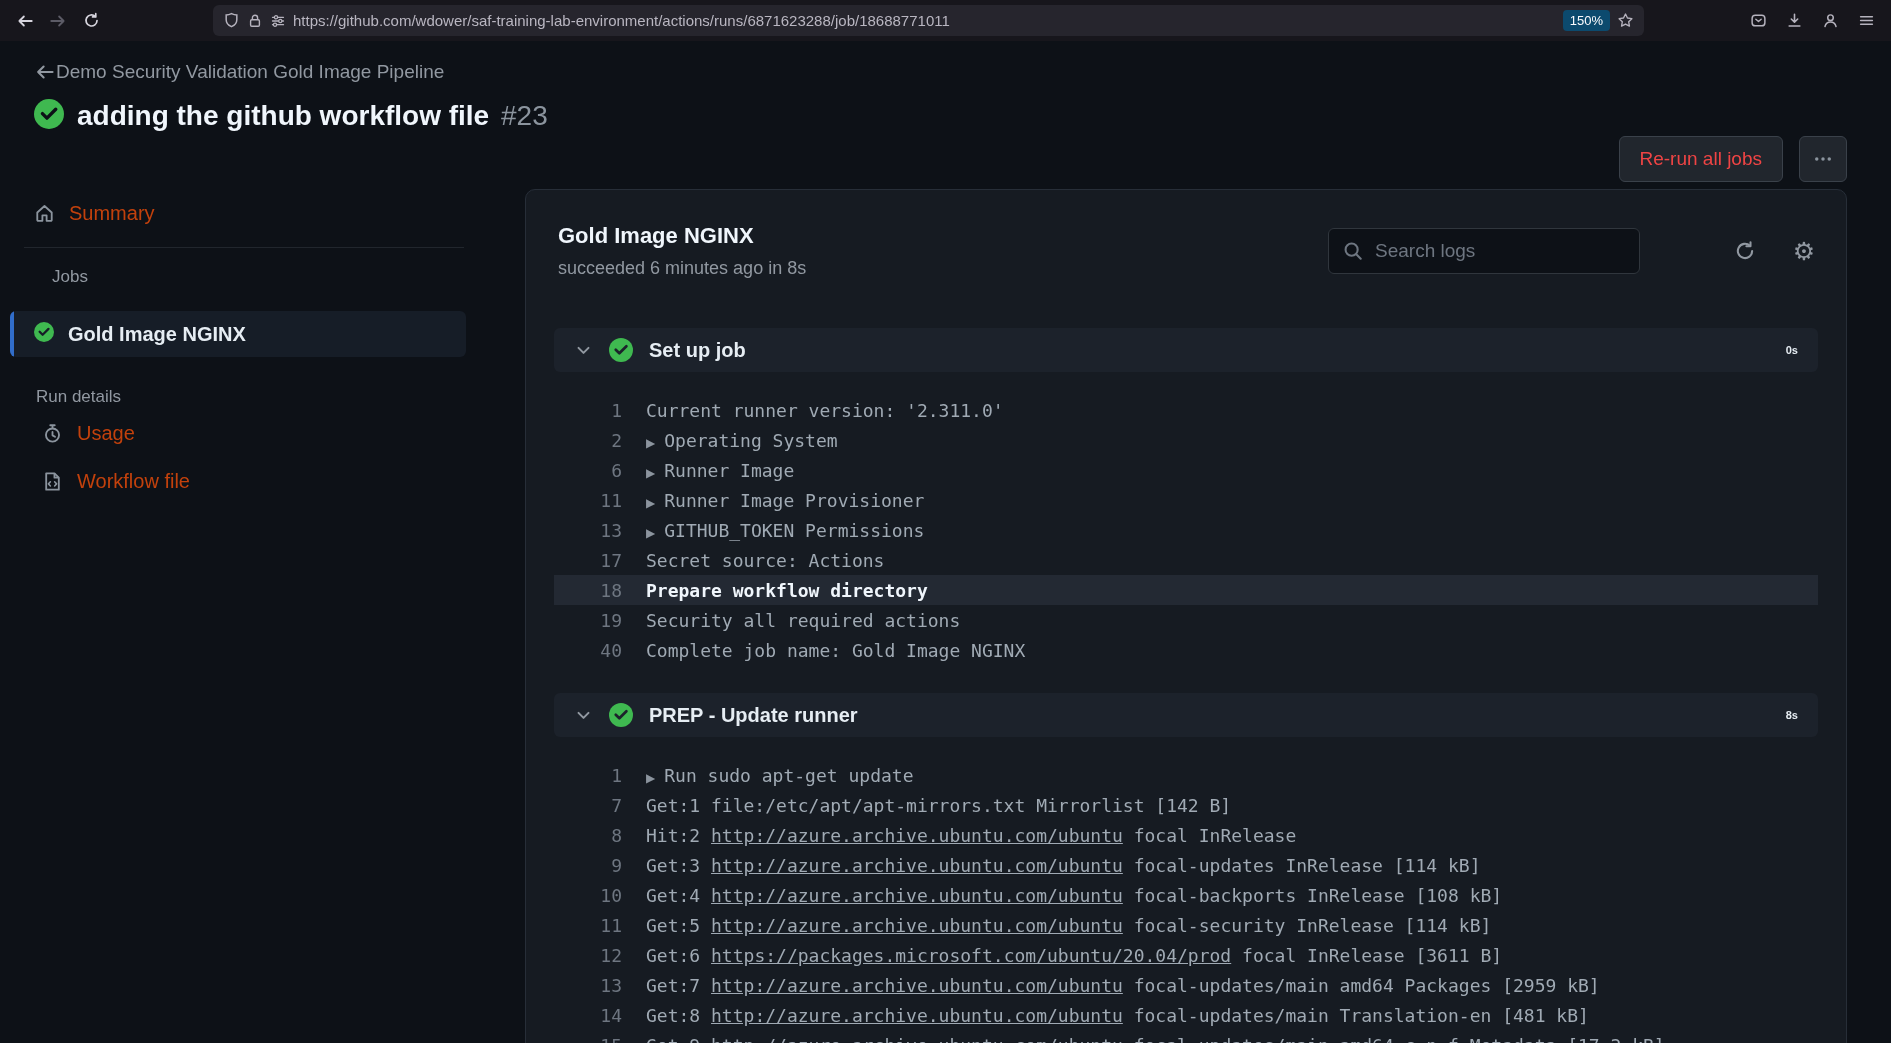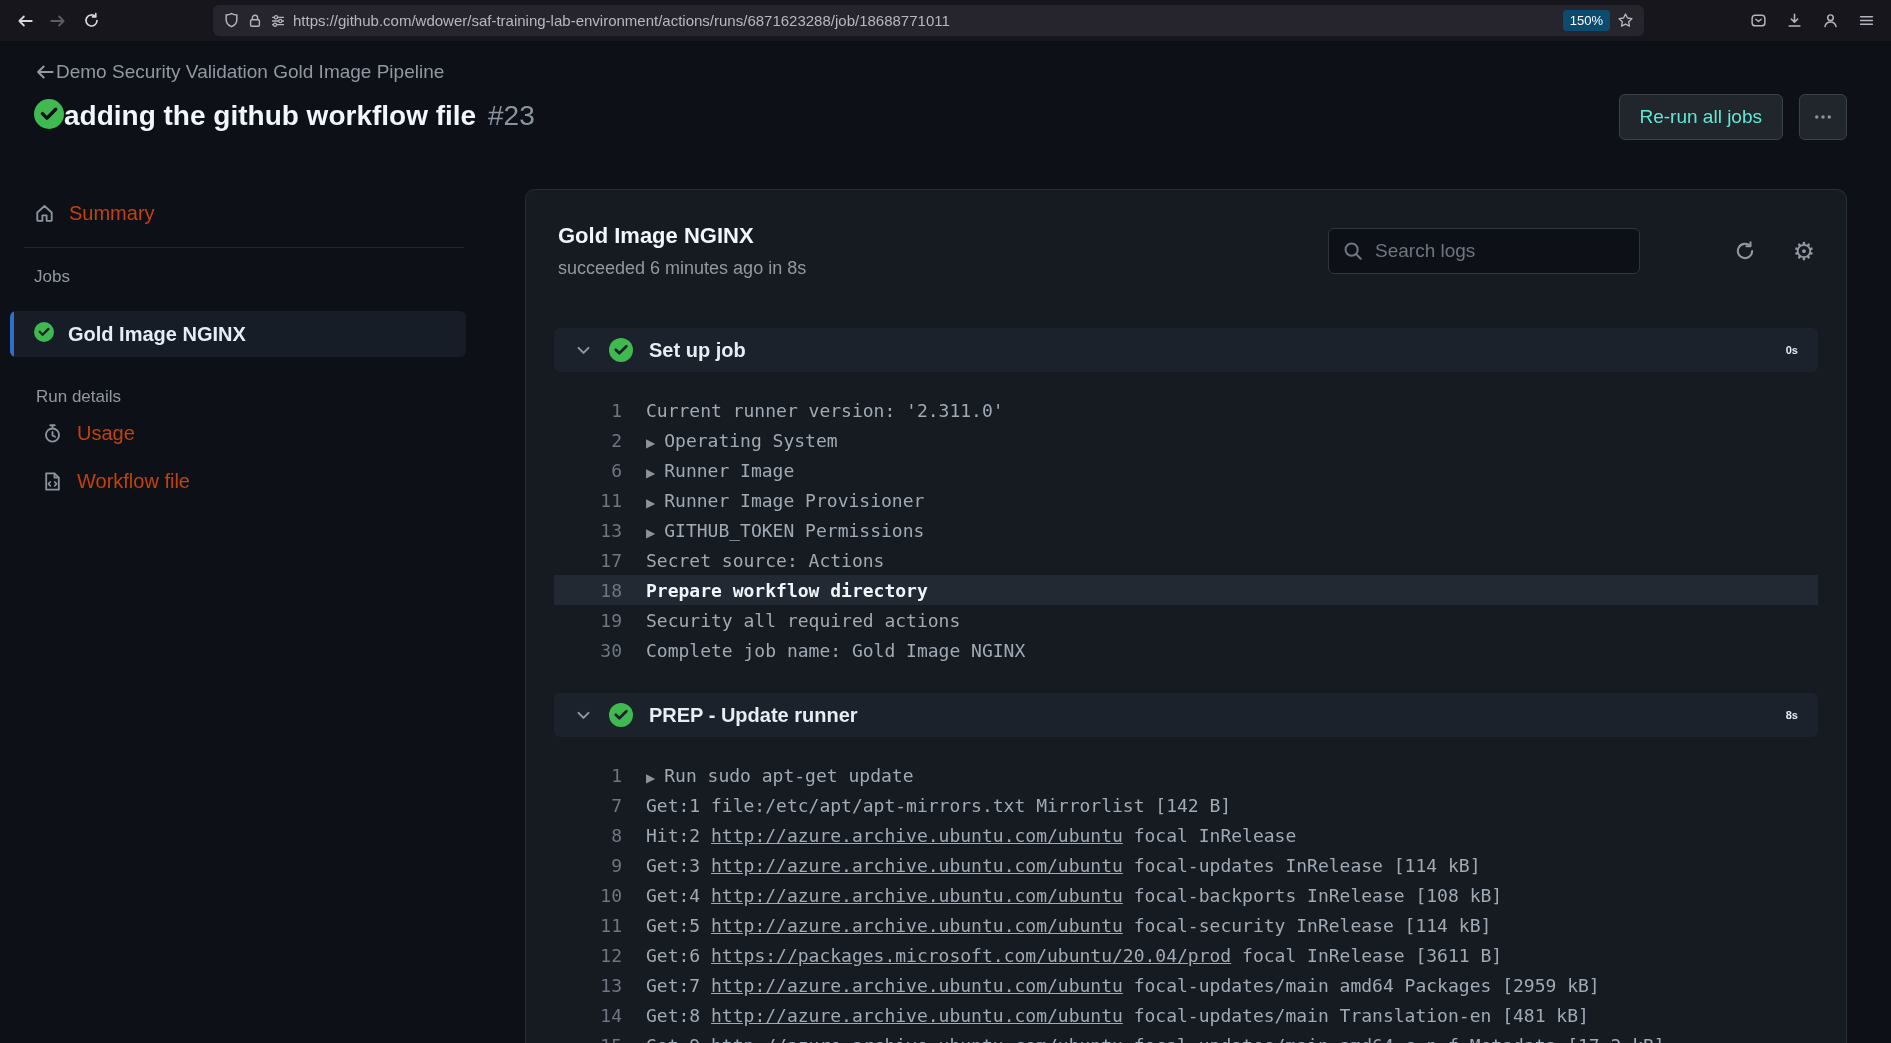--- a/index.html
+++ b/index.html
@@ -15,26 +15,26 @@
   .url-text { flex:1; color:#b9b6c1; font-size:15px; white-space:nowrap; overflow:hidden; text-overflow:ellipsis; }
   .zoom-pill { background:#0c4a6e; color:#fbfbfe; font-size:13px; border-radius:4px; padding:3px 7px; flex:none; }
   .ubicon { display:flex; align-items:center; justify-content:center; flex:none; }
   .chrome-right { display:flex; gap:6px; margin-left:auto; flex:none; }
 
   
   .gh { position:absolute; top:41px; left:0; right:0; bottom:0; background:#0d1117; }
 
   .breadcrumb { position:absolute; left:34px; top:20px; display:flex; align-items:center; 
                 color:#9198a1; font-size:19px; }
-  .title-row { position:absolute; left:34px; top:58px; display:flex; align-items:center; gap:0; }
+  .title-row { position:absolute; left:34px; top:58px; display:flex; align-items:center; gap:13px; }
   .title-row h1 { font-size:28px; font-weight:600; color:#f0f6fc; }
   .run-number { color:#8b949e; font-weight:400; font-size:28px; margin-left:4px; }
   .header-actions { position:absolute; right:44px; top:53px; display:flex; gap:16px; }
-  .btn { height:46px; background:#21262d; border:1px solid #3a414a; border-radius:6px; color:#5eead4;
-         font-size:19px; font-weight:500; display:flex; align-items:center; justify-content:center; padding:0 20px; }
+  .btn { height:46px; background:#21262d; border:1px solid #3a414a; border-radius:6px; color:#ef4444;
+         font-size:19px; font-weight:500; display:flex; align-items:center; justify-content:center; padding:0 20px;margin-top:42px; }
   .btn.kebab { width:48px; padding:0; }
 
   
   .side-row { position:absolute; display:flex; align-items:center; gap:14px; color:#c2410c; font-size:20px; }
   .side-head { position:absolute; color:#9198a1; font-size:17px; font-weight:500; }
   .divider { position:absolute; left:24px; top:206px; width:440px; height:1px; background:#21262d; }
   .job-item { position:absolute; left:10px; top:270px; width:456px; height:46px; background:#161d27;
               border-radius:6px; display:flex; align-items:center; gap:14px; padding-left:24px; overflow:hidden; }
   .job-item::before { content:""; position:absolute; left:0; top:0; bottom:0; width:4px; background:#316dca; }
   .job-item .lbl { font-weight:600; color:#e6edf3; font-size:20px; }
@@ -179,21 +179,21 @@
 
   <div class="side-row" style="left:34px; top:150px; height:44px;">
     <svg width="21" height="21" viewBox="0 0 16 16">
         <path d="M2.5 7.2 8 2.3l5.5 4.9V13a.6.6 0 0 1-.6.6H9.6V9.4H6.4v4.2H3.1a.6.6 0 0 1-.6-.6z" fill="none" stroke="#8b949e" stroke-width="1.4" stroke-linejoin="round"></path>
       </svg>
     <span>Summary</span>
   </div>
 
   <div class="divider"></div>
 
-  <div class="side-head" style="left:34px; top:226px;text-align:right;">Jobs</div>
+  <div class="side-head" style="left:52px; top:226px;text-align:right;">Jobs</div>
 
   <div class="job-item">
     <span id="job-check"><svg width="20" height="20" viewBox="0 0 16 16">
      <circle cx="8" cy="8" r="8" fill="#3fb950"></circle>
      <path d="M11.6 5.5 6.9 10.2 4.5 7.8" fill="none" stroke="#161d27" stroke-width="1.8" stroke-linecap="round" stroke-linejoin="round"></path>
    </svg></span>
     <span class="lbl">Gold Image NGINX</span>
   </div>
 
   <div class="side-head" style="left:36px; top:346px;">Run details</div>
@@ -280,21 +280,21 @@
             </div>
             <div class="row hl">
               <span class="ln">18</span>
               <span class="lt"><span>Prepare workflow directory</span></span>
             </div>
             <div class="row">
               <span class="ln">19</span>
               <span class="lt"><span>Security all required actions</span></span>
             </div>
             <div class="row">
-              <span class="ln">30</span>
+              <span class="ln">40</span>
               <span class="lt"><span>Complete job name: Gold Image NGINX</span></span>
             </div>
           </div>
         </div>
         <div class="group">
           <div class="group-head">
             <svg width="19" height="19" viewBox="0 0 16 16">
      <path d="M3.8 5.8 8 10l4.2-4.2" fill="none" stroke="#9198a1" stroke-width="1.7" stroke-linecap="round" stroke-linejoin="round"></path>
    </svg>
             <svg width="24" height="24" viewBox="0 0 16 16">

